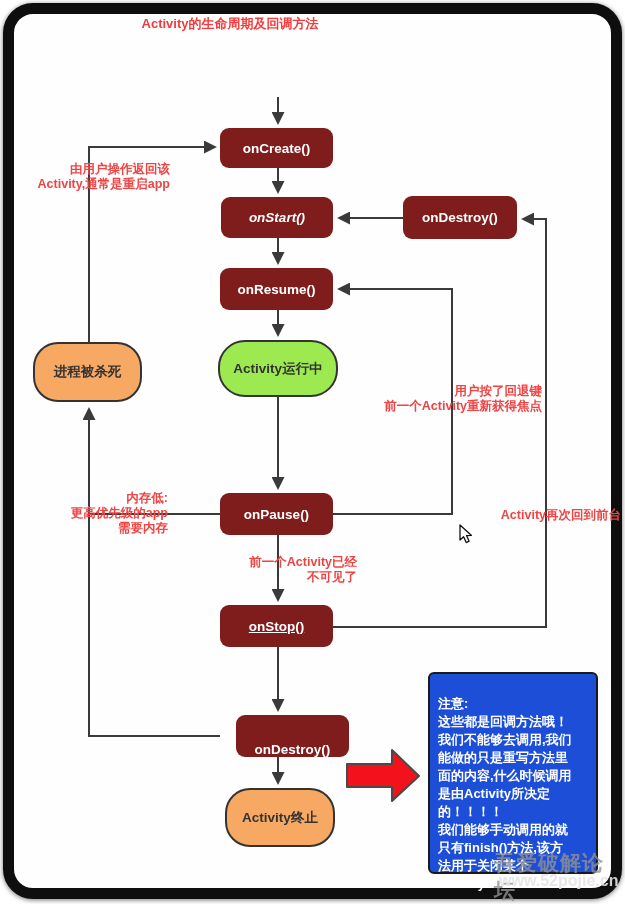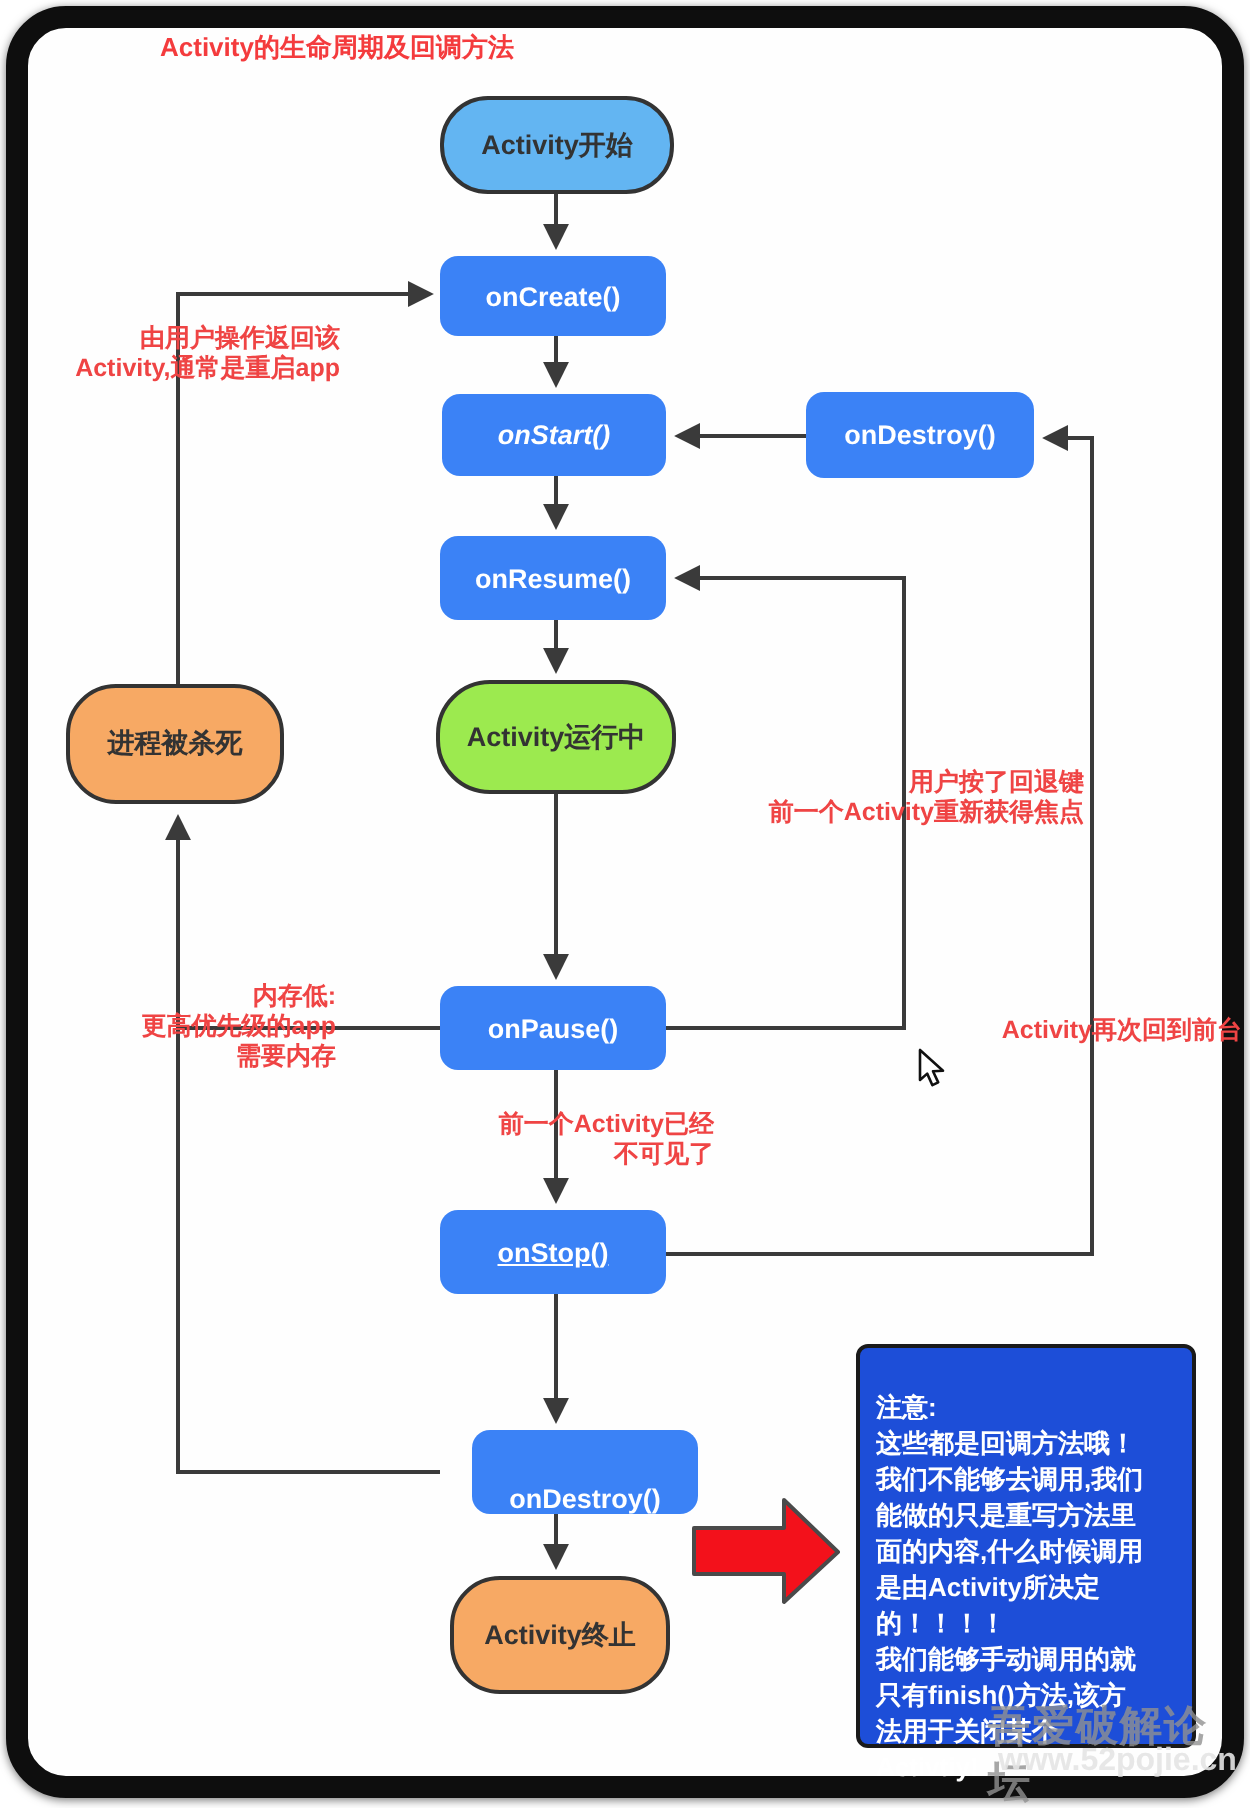--- a/index.html
+++ b/index.html
@@ -6,28 +6,28 @@
   html,body { background:#fff; }
   body { font-family: "Liberation Sans", "DejaVu Sans", sans-serif; }
   .canvas { position: relative; width: 625px; height: 904px; background: #fff; overflow: hidden; }
   .frame {
     position: absolute; left: 3px; top: 3px; width: 619px; height: 896px;
     border: 11px solid #0e0e0e; border-radius: 30px; background: #fefefe;
     box-shadow: 0 1px 5px rgba(0,0,0,.55);
   }
   .title {
     position: absolute; left: 80px; top: 15px; width: 300px;
-    text-align: left; font-size: 13px; font-weight: bold; color: #f43b3d;
+    text-align: center; font-size: 13px; font-weight: bold; color: #f43b3d;
   }
   .overlay { position: absolute; left: 0; top: 0; }
   .node {
     position: absolute; display: flex; align-items: center; justify-content: center;
     font-weight: bold; font-size: 13.5px; text-align: center;
   }
-  .node.dark { background: #3b82f6; color: #ffffff; border-radius: 9px; }
+  .node.dark { background: #7f1d1d; color: #ffffff; border-radius: 9px; }
   .node.pill { border: 2px solid #333333; color: #333333; }
   .node.blue  { background: #63b5f2; border-radius: 24px; }
   .node.green { background: #9cea4f; border-radius: 27px; }
   .node.orange{ background: #f7a964; border-radius: 25px; }
   .annotation {
     position: absolute; color: #ef4444; font-weight: bold; font-size: 12.5px;
     line-height: 15px; text-align: right; white-space: pre-line;
   }
   .note {
     position: absolute; left: 428px; top: 672px; width: 170px; height: 202px;
@@ -71,23 +71,20 @@
       <path d="M403,218 H339" marker-end="url(#ah)"></path>
       <path d="M333,514 H452 V289 H339" marker-end="url(#ah)"></path>
       <path d="M333,627 H546 V219 H523" marker-end="url(#ah)"></path>
       <path d="M220,514 H89"></path>
       <path d="M220,736 H89 V409" marker-end="url(#ah)"></path>
       <path d="M89,342 V147 H215" marker-end="url(#ah)"></path>
     </g>
     <polygon points="347,764 392,764 392,750 419,776 392,801 392,787 347,787" fill="#f3111b" stroke="#4a4a4a" stroke-width="2" stroke-linejoin="round"></polygon>
   </svg>
 
-  <div class="node pill blue" style="left:220px; top:48px;  width:117px; height:49px;">
-      <span>Activity开始</span>
-    </div>
   <div class="node dark" style="left:220px; top:128px; width:113px; height:40px;">
       <span>onCreate()</span>
     </div>
   <div class="node dark" style="left:221px; top:197px; width:112px; height:41px;font-style:italic;">
       <span>onStart()</span>
     </div>
   <div class="node dark" style="left:403px; top:196px; width:114px; height:43px;">
       <span>onDestroy()</span>
     </div>
   <div class="node dark" style="left:220px; top:268px; width:113px; height:42px;">

